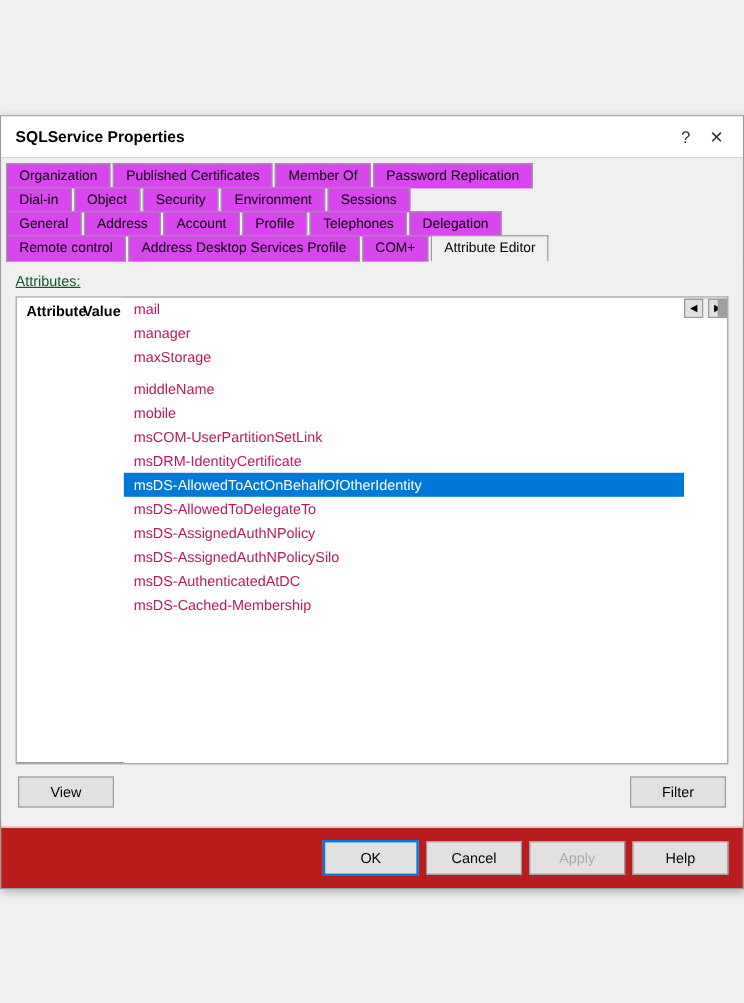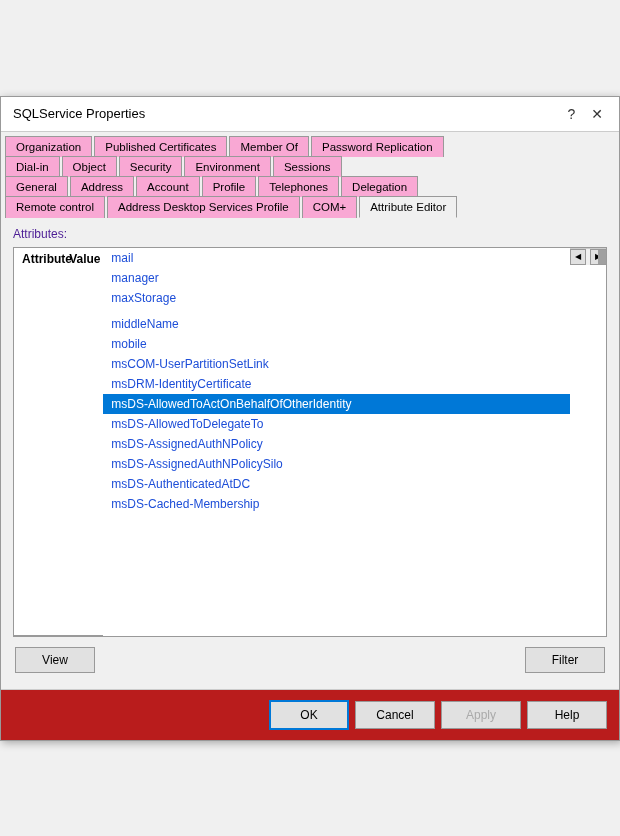--- a/index.html
+++ b/index.html
@@ -21,21 +21,21 @@
     .titlebar {
       background: #fff;
       padding: 8px 12px;
       display: flex;
       align-items: center;
       justify-content: space-between;
       border-bottom: 1px solid #ccc;
     }
     .titlebar-title {
       font-size: 13px;
-      font-weight: 400;
+      font-weight: 700;
     }
     .titlebar-controls {
       display: flex;
       gap: 8px;
       align-items: center;
     }
     .titlebar-btn {
       background: none;
       border: none;
       cursor: pointer;
@@ -48,21 +48,21 @@
     .tabs-container {
       background: #f0f0f0;
       padding: 4px 4px 0 4px;
     }
     .tab-row {
       display: flex;
       flex-wrap: nowrap;
       gap: 0;
     }
     .tab {
-      background: #f9a8d4;
+      background: #d946ef;
       border: 1px solid #999;
       border-bottom: none;
       padding: 4px 10px;
       cursor: pointer;
       font-size: 11.5px;
       margin-right: 2px;
       margin-bottom: -1px;
       white-space: nowrap;
       color: #000;
       position: relative;
@@ -75,21 +75,22 @@
       font-weight: 500;
     }
 
     .content-area {
       padding: 10px 12px;
       background: #f0f0f0;
     }
     .attributes-label {
       font-size: 12px;
       margin-bottom: 6px;
-      color: #4c1d95;
+      color: #14532d;
+      text-decoration: underline;
     }
     .table-wrapper {
       border: 1px solid #999;
       background: #fff;
       height: 390px;
       overflow: hidden;
       position: relative;
       display: flex;
       flex-direction: row;
     }
@@ -108,21 +109,21 @@
 
     .table-body {
       overflow-y: scroll;
       overflow-x: hidden;
       flex: 1;
     }
     .table-row-item {
       display: flex;
       padding: 3px 8px;
       font-size: 12px;
-      color: #1d4ed8;
+      color: #be185d;
       cursor: pointer;
     }
     .table-row-item.selected {
       background: #0078d7;
       color: #ffffff;
     }
     .table-row-item .cell-attr { width: 58%; }
     .table-row-item .cell-val { width: 42%; }
 
     .horizontal-scroll-bar {

